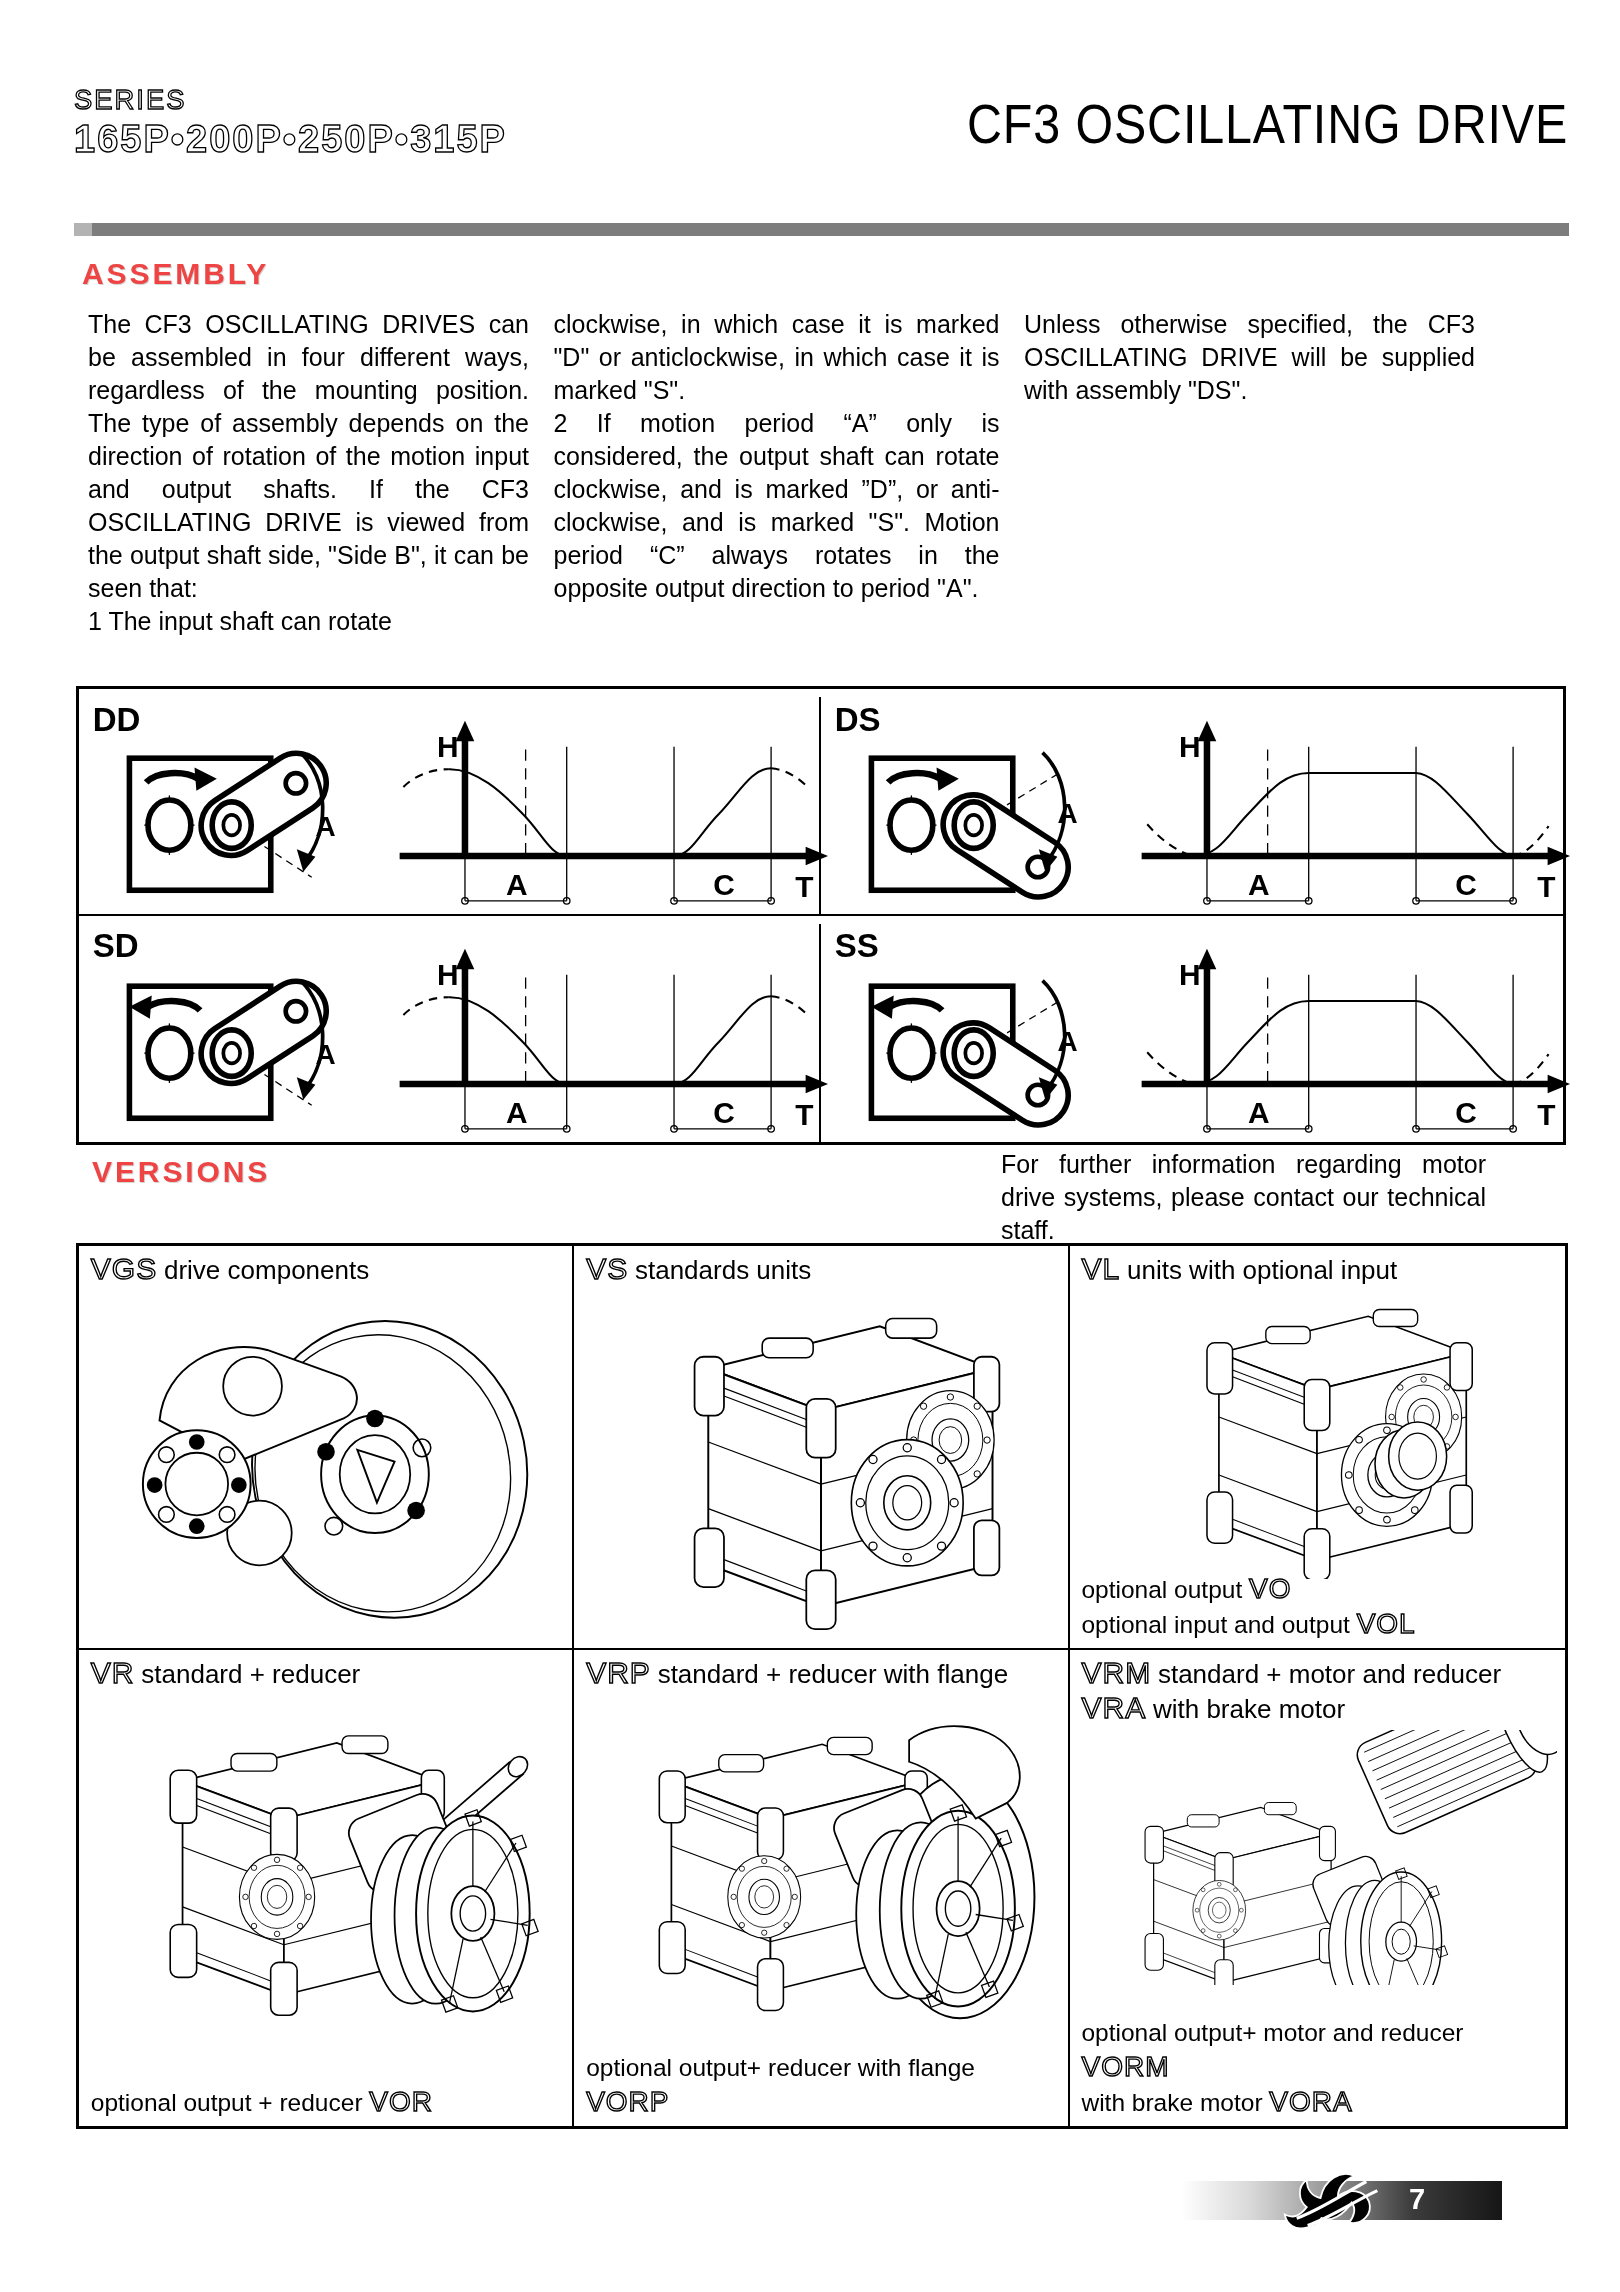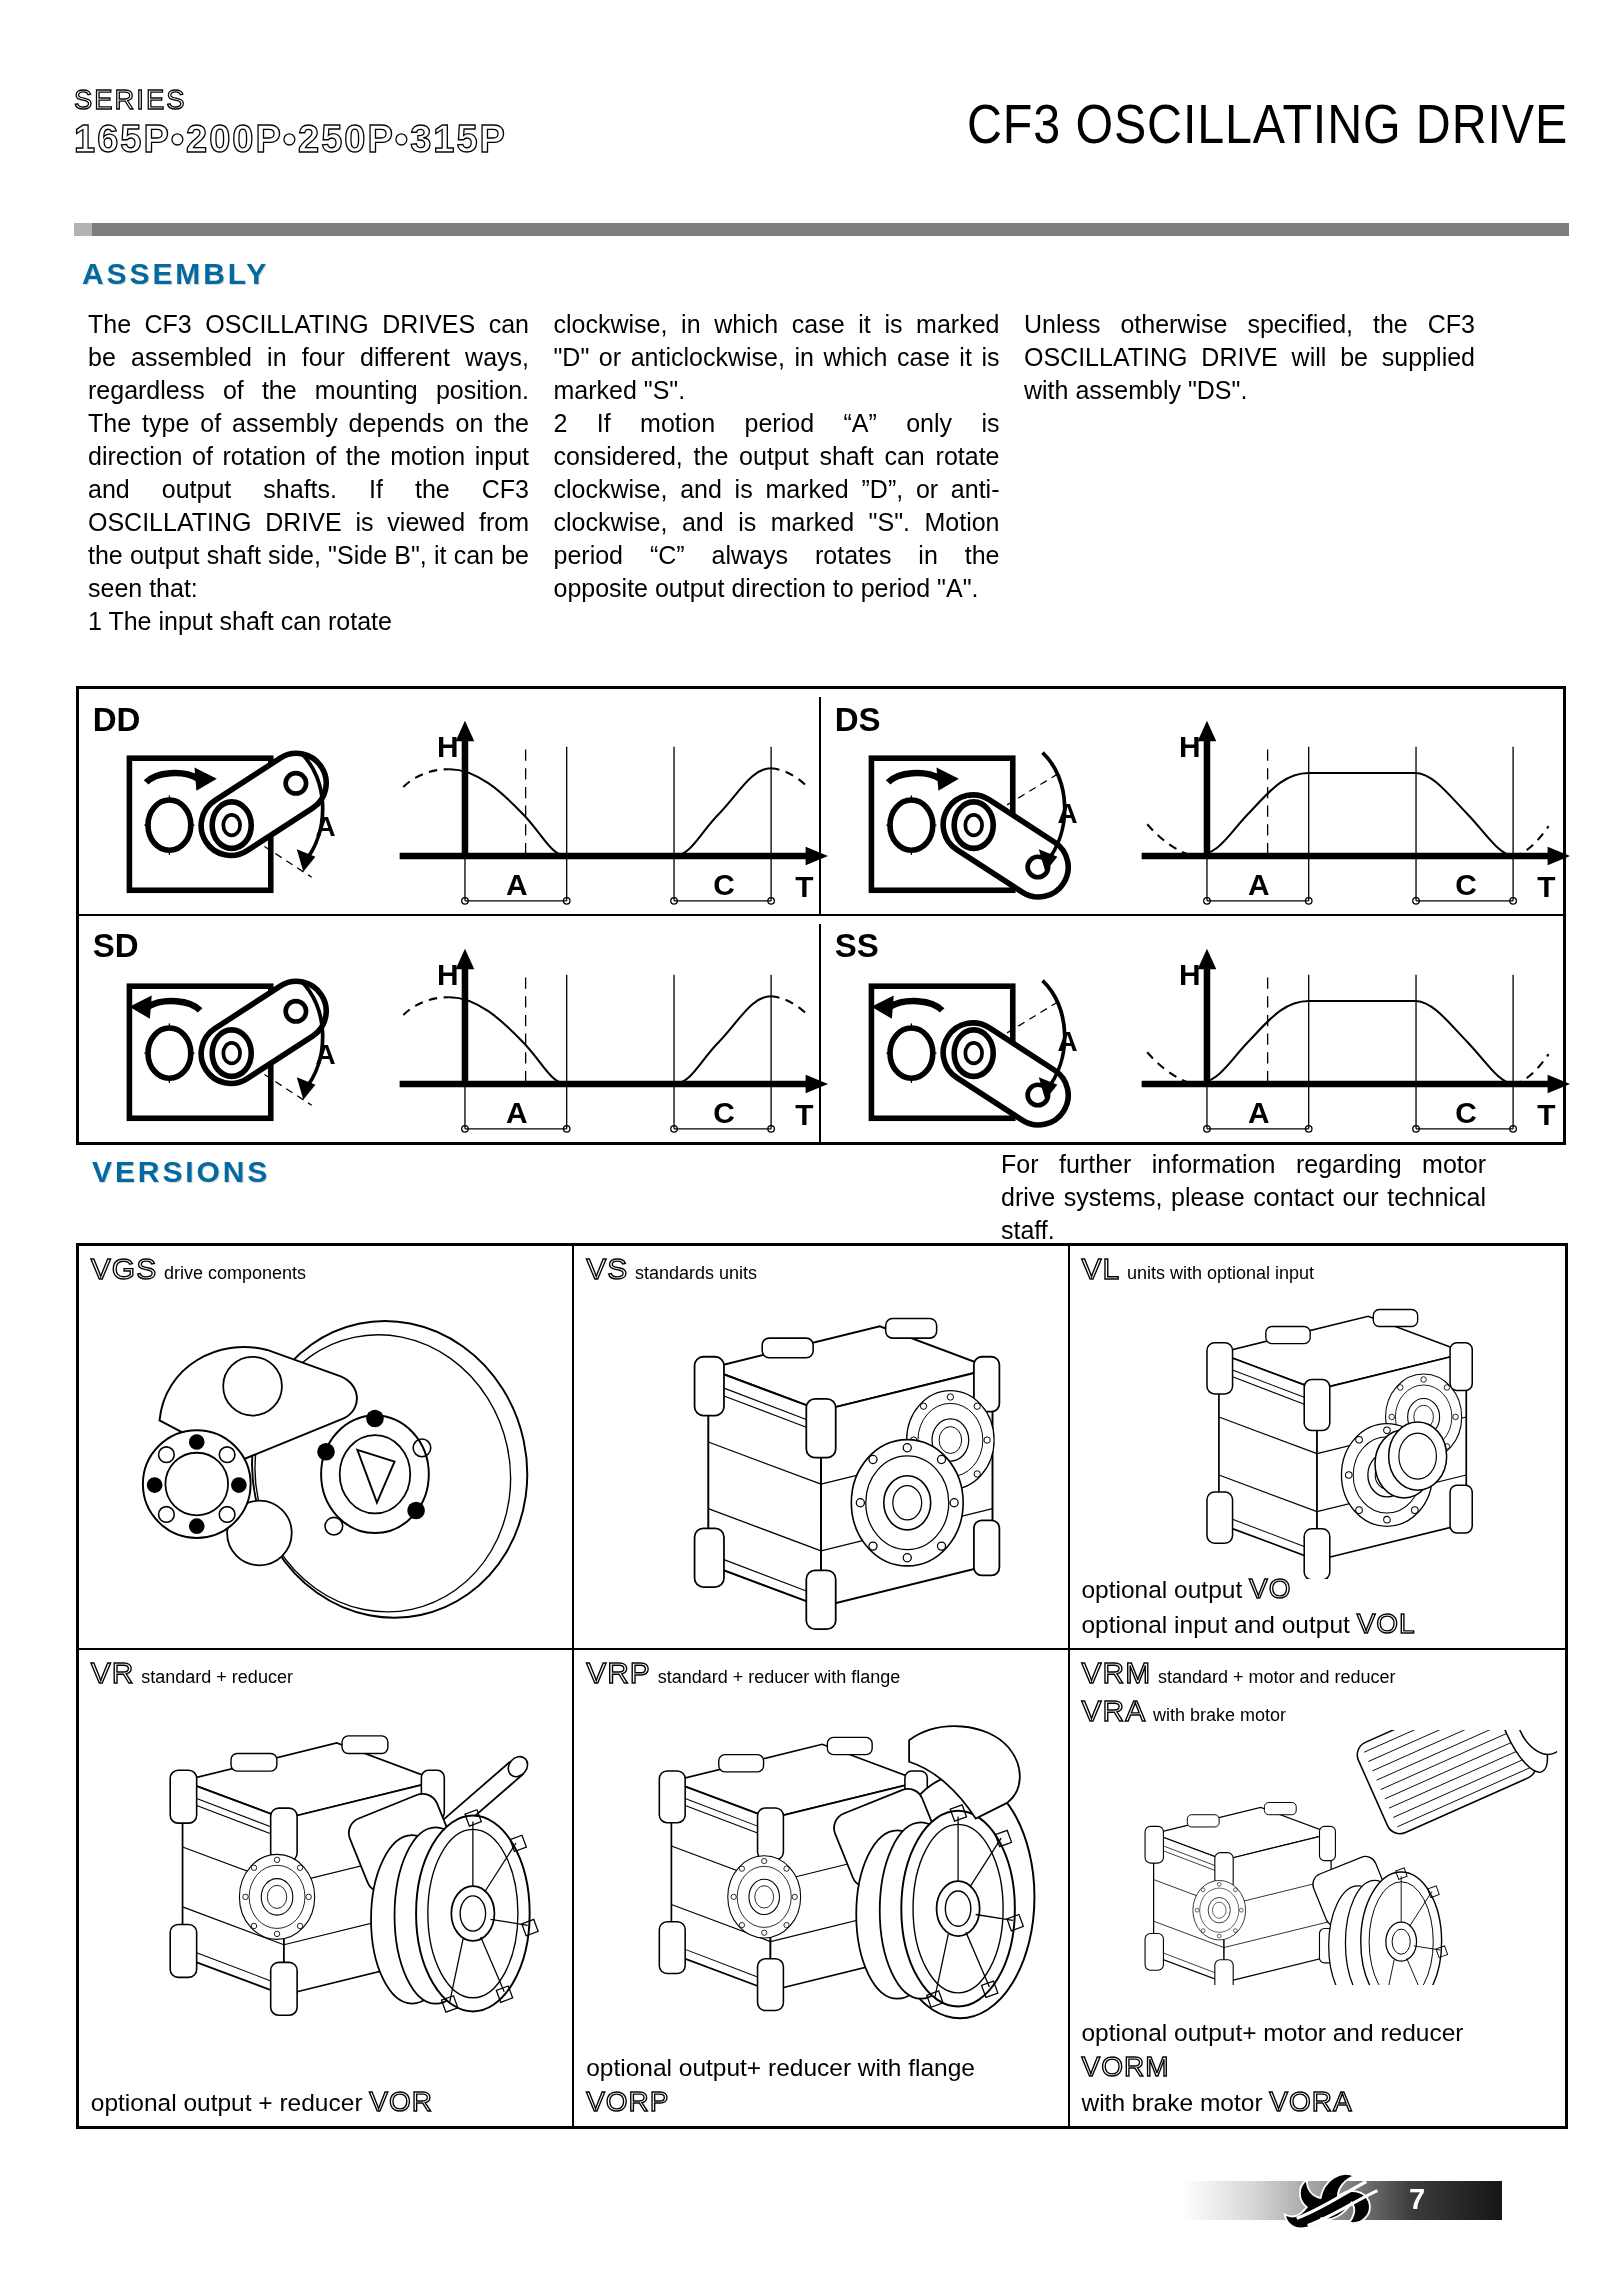--- a/index.html
+++ b/index.html
@@ -8,21 +8,21 @@
   
   .series-block{position:absolute;left:74px;top:84px;}
   .outline-text{color:#701a75;-webkit-text-fill-color:#fff;-webkit-text-stroke:1.3px #000;}
   .series-label{font-size:27.4px;letter-spacing:2px;font-weight:500;}
   .series-models{font-size:38px;letter-spacing:2px;font-weight:700;margin-top:2px;}
   .doc-title{position:absolute;right:52px;top:92px;font-size:55px;font-weight:500;letter-spacing:1px;
              transform:scaleX(0.88);transform-origin:right center;white-space:nowrap;}
   .title-bar{position:absolute;left:74px;top:223px;width:1495px;height:12.7px;background:#7d7d7d;}
   .title-bar-cap{position:absolute;left:0;top:0;width:17.6px;height:12.7px;background:#b3b3b3;}
   
-  .sec-head{position:absolute;font-size:30px;font-weight:700;letter-spacing:2.9px;color:#0369a1;
+  .sec-head{position:absolute;font-size:30px;font-weight:700;letter-spacing:2.9px;color:#ef4444;
             text-shadow:1px 1px 0 #d5d5d5;}
   
   .cols{position:absolute;left:88px;top:308px;width:1411px;display:grid;
         grid-template-columns:441px 446px 451px;column-gap:24.5px;}
   .cols p{margin:0;font-size:25px;line-height:33px;text-align:justify;}
   
   .assembly-fig{position:absolute;left:76px;top:686px;width:1484px;height:453px;
                 border:3.9px solid #000;display:grid;grid-template-columns:1fr 1fr;grid-template-rows:1fr 1fr;}
   .quad{position:relative;margin-top:8px;}
   .quad.b-r{border-right:2.9px solid #000;}
@@ -39,21 +39,21 @@
   
   .vtable{position:absolute;left:76px;top:1243px;width:1486px;height:880px;border:3.9px solid #000;
           display:grid;grid-template-columns:1fr 1fr 1fr;grid-template-rows:404px 1fr;}
   .vcell{position:relative;padding:5.9px 11.8px;}
   .vcell.b-r{border-right:2.9px solid #000;}
   .vcell.b-b{border-bottom:2.9px solid #000;}
   .vcell-head{font-size:24.5px;line-height:33px;}
   .vcode{font-size:30px;letter-spacing:1px;font-weight:500;color:#be185d;
          -webkit-text-fill-color:#fff;-webkit-text-stroke:1.4px #000;}
   .vcode.sm{font-size:28px;}
-  .vdesc{font-size:18px;}
+  .vdesc{font-size:26px;}
   .vimg{position:absolute;left:50%;transform:translateX(-50%);}
   .vnotes{position:absolute;left:11.8px;right:11.8px;bottom:5.9px;font-size:24.5px;line-height:34px;}
   
   .footer-bar{position:absolute;left:1181px;top:2181px;width:321px;height:39px;
               background:linear-gradient(90deg,#ffffff 0%,#d8d8d8 22%,#9a9a9a 45%,#3c3c3c 72%,#161616 100%);}
   .footer-logo{position:absolute;left:1282px;top:2160px;width:110px;height:76px;}
   .page-number{position:absolute;left:1409px;top:2183px;font-size:29px;font-weight:700;color:#fff;}
   svg{display:block;}
   svg text{font-family:"Liberation Sans",sans-serif;}
 </style>

